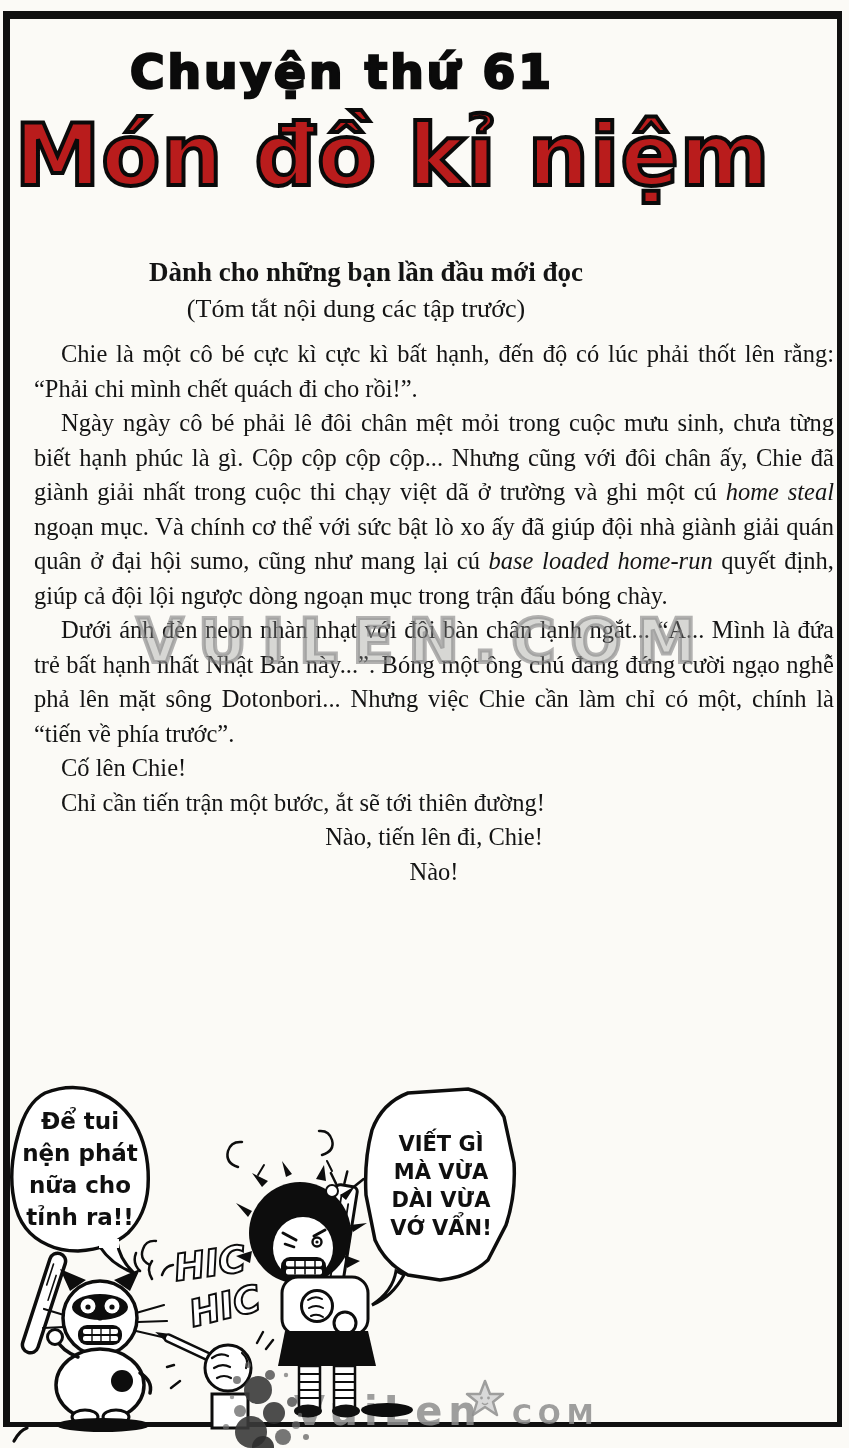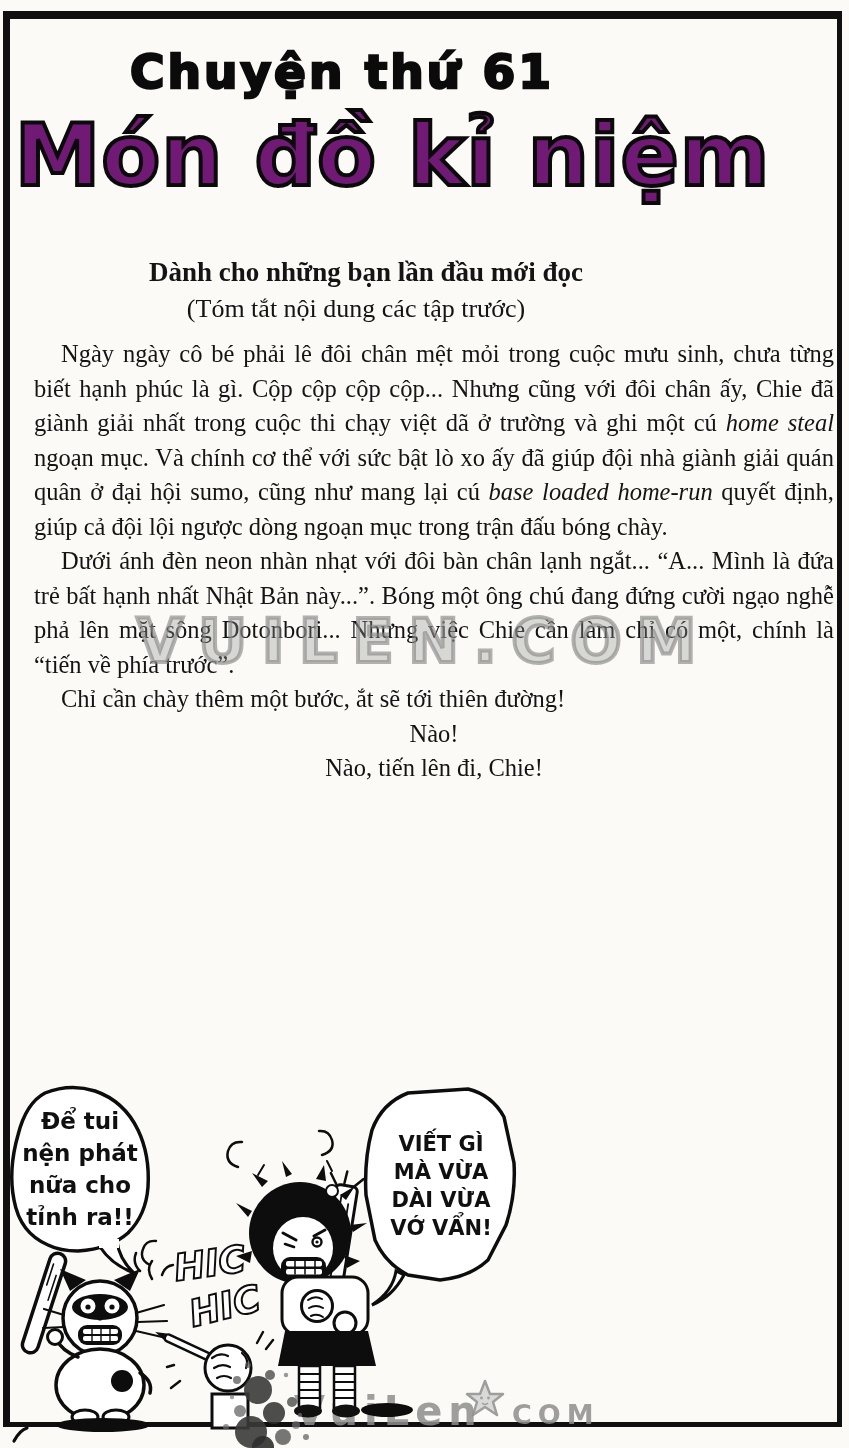--- a/index.html
+++ b/index.html
@@ -28,21 +28,21 @@
     -webkit-text-stroke:2.5px #0b0b0b;
     color:#0b0b0b;z-index:1;
   }
   .page-title{
     position:absolute;left:0;top:106px;width:785px;margin:0;
     text-align:center;
     font-family:"DejaVu Sans", sans-serif;
     font-weight:900;font-size:86px;line-height:1.15;
     letter-spacing:1px;
     -webkit-text-stroke:4px #0a0a0a;
-    color:#701a75;z-index:1;
+    color:#b91c1c;z-index:1;
   }
   .intro-heading{
     position:absolute;left:0;top:257px;width:732px;
     text-align:center;font-weight:700;font-size:27px;z-index:1;
   }
   .intro-sub{
     position:absolute;left:0;top:294px;width:712px;
     text-align:center;font-size:26px;z-index:1;
   }
   .summary{
@@ -77,25 +77,27 @@
 
   <div class="frame"></div>
 
   <div class="story-number">Chuyện thứ 61</div>
   <h1 class="page-title">Món đồ kỉ niệm</h1>
 
   <div class="intro-heading">Dành cho những bạn lần đầu mới đọc</div>
   <div class="intro-sub">(Tóm tắt nội dung các tập trước)</div>
 
   <div class="summary" id="summary">
+      <p><span>Chie là một cô bé cực kì cực kì bất hạnh, đến độ có lúc phải thốt lên rằng: “Phải chi mình chết quách đi cho rồi!”.</span></p>
       <p><span>Ngày ngày cô bé phải lê đôi chân mệt mỏi trong cuộc mưu sinh, chưa từng biết hạnh phúc là gì. Cộp cộp cộp cộp... Nhưng cũng với đôi chân ấy, Chie đã giành giải nhất trong cuộc thi chạy việt dã ở trường và ghi một cú </span><i>home steal</i><span> ngoạn mục. Và chính cơ thể với sức bật lò xo ấy đã giúp đội nhà giành giải quán quân ở đại hội sumo, cũng như mang lại cú </span><i>base loaded home-run</i><span> quyết định, giúp cả đội lội ngược dòng ngoạn mục trong trận đấu bóng chày.</span></p>
       <p><span>Dưới ánh đèn neon nhàn nhạt với đôi bàn chân lạnh ngắt... “A... Mình là đứa trẻ bất hạnh nhất Nhật Bản này...”. Bóng một ông chú đang đứng cười ngạo nghễ phả lên mặt sông Dotonbori... Nhưng việc Chie cần làm chỉ có một, chính là “tiến về phía trước”.</span></p>
-      <p><span>Chỉ cần chày thêm một bước, ắt sẽ tới thiên đường!</span></p>
+      <p><span>Cố lên Chie!</span></p>
+      <p><span>Chỉ cần tiến trận một bước, ắt sẽ tới thiên đường!</span></p>
+      <p class="center"><span>Nào, tiến lên đi, Chie!</span></p>
       <p class="center"><span>Nào!</span></p>
-      <p class="center"><span>Nào, tiến lên đi, Chie!</span></p>
     </div>
 
   <div class="watermark-center">VUILEN.COM</div>
 
   <svg class="comic" width="849" height="373" viewBox="0 0 849 373">
 
     <g>
       <text class="wm" x="294" y="350" font-size="40" letter-spacing="6">VuiLen</text>
       <g transform="translate(485,325)" opacity="0.85">
         <path d="M0,-19 L5,-6 L18,-6 L8,2 L12,15 L0,7 L-12,15 L-8,2 L-18,-6 L-5,-6 Z" fill="#d4d4d4" stroke="#8e8e8e" stroke-width="2.5" stroke-linejoin="round"></path>

